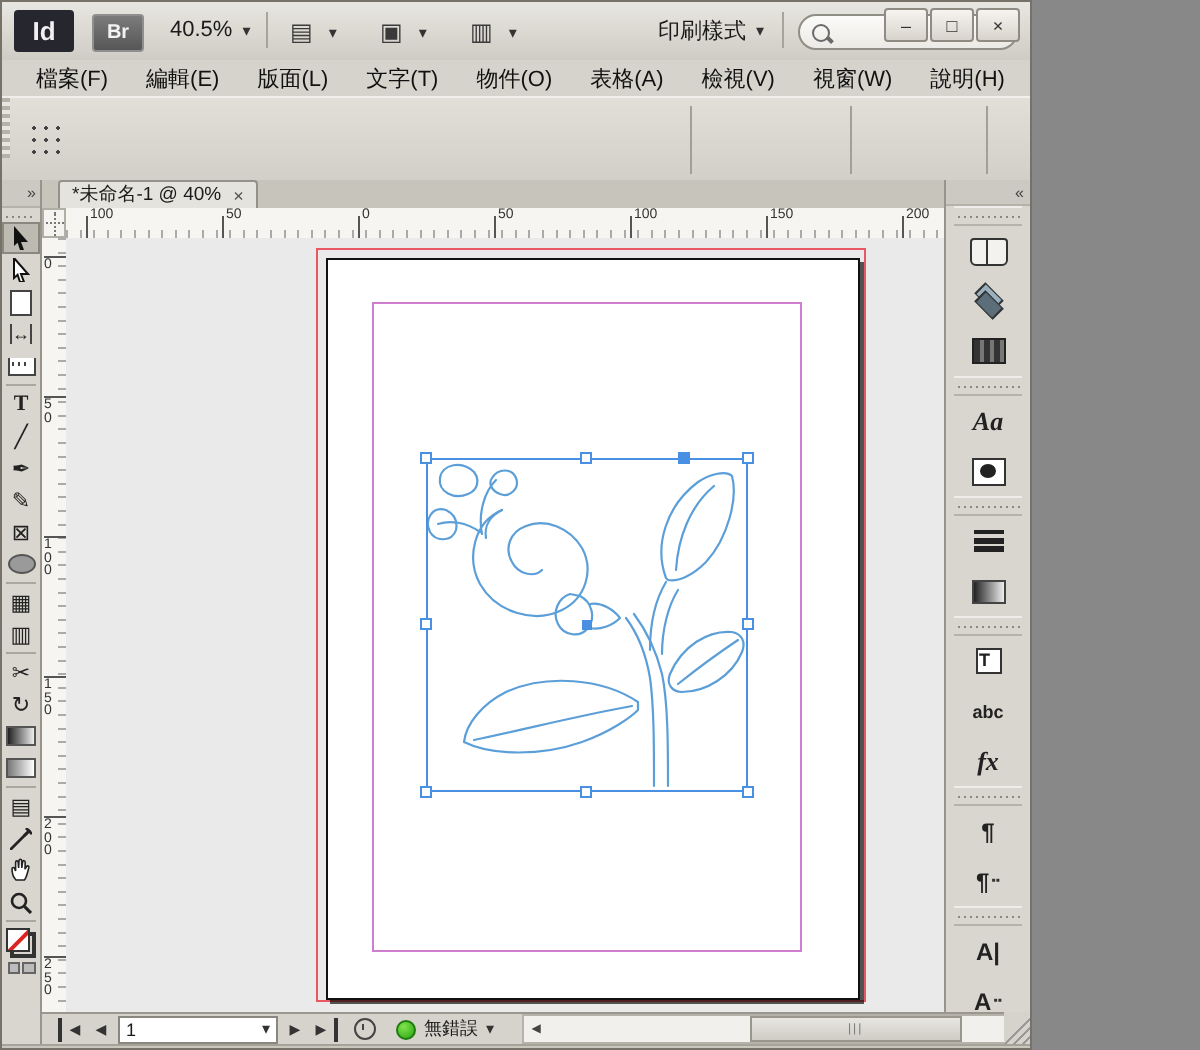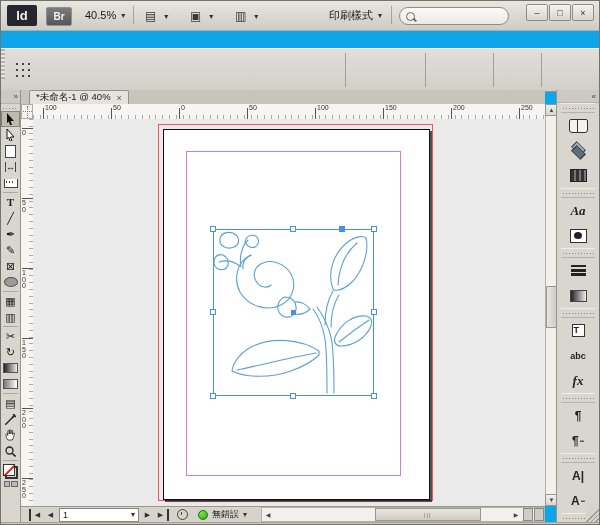--- a/index.html
+++ b/index.html
@@ -1,19 +1,19 @@
 <!DOCTYPE html>
 <html><head>
 <meta charset="utf-8">
 <style>
   html,body{margin:0;padding:0;background:#888;}
   #app{
-    position:relative;width:600px;height:525px;
+    position:relative;width:516px;height:525px;
     font-family:"Liberation Sans","DejaVu Sans",sans-serif;
-    background:#0ea5e9;border:1px solid #76726a;box-sizing:border-box;
+    background:#4d7c0f;border:1px solid #76726a;box-sizing:border-box;
     overflow:hidden;font-size:11px;color:#1a1a1a;
     -webkit-font-smoothing:antialiased;
   }
   
   #titlebar{position:absolute;left:0;top:0;width:100%;height:29px;
     background:linear-gradient(#e8e6e0,#cfccc5);border-bottom:1px solid #b3afa7;}
   .tb-item{position:absolute;top:4px;height:20px;display:flex;align-items:center;}
   #app-logo{left:6px;width:30px;height:21px;background:#26262e;color:#f3eef0;
     font-weight:bold;font-size:13px;justify-content:center;border-radius:2px;}
   #bridge-btn{left:45px;width:24px;height:17px;top:6px;background:linear-gradient(#7c7c7c,#565656);
@@ -179,20 +179,31 @@
       <span class="search-glyph"></span>
       <span></span>
     </div>
     <div id="win-buttons">
       <div class="win-btn">–</div>
       <div class="win-btn">□</div>
       <div class="win-btn">×</div>
     </div>
   </div>
 
+  <div id="menubar">
+    <span class="menu-item">檔案(F)</span>
+    <span class="menu-item">編輯(E)</span>
+    <span class="menu-item">版面(L)</span>
+    <span class="menu-item">文字(T)</span>
+    <span class="menu-item">物件(O)</span>
+    <span class="menu-item">表格(A)</span>
+    <span class="menu-item">檢視(V)</span>
+    <span class="menu-item">視窗(W)</span>
+    <span class="menu-item">說明(H)</span>
+  </div>
 
   <div id="controlbar">
     <div id="cp-gripper"></div>
     <div id="ref-proxy" class="cp">
         <span class="rp"></span>
       </div>
 
     <div class="cp" style="left:36px;top:53px">
         <span class="cp-label">X:</span>
       </div>

